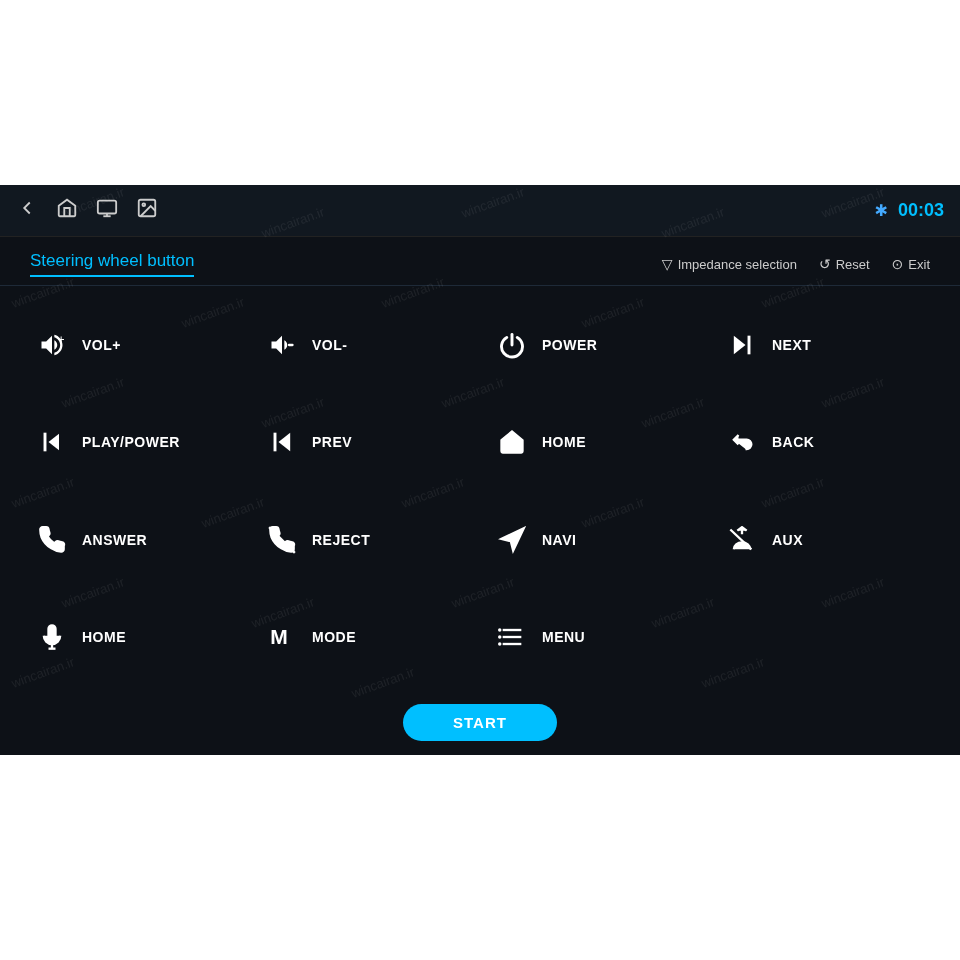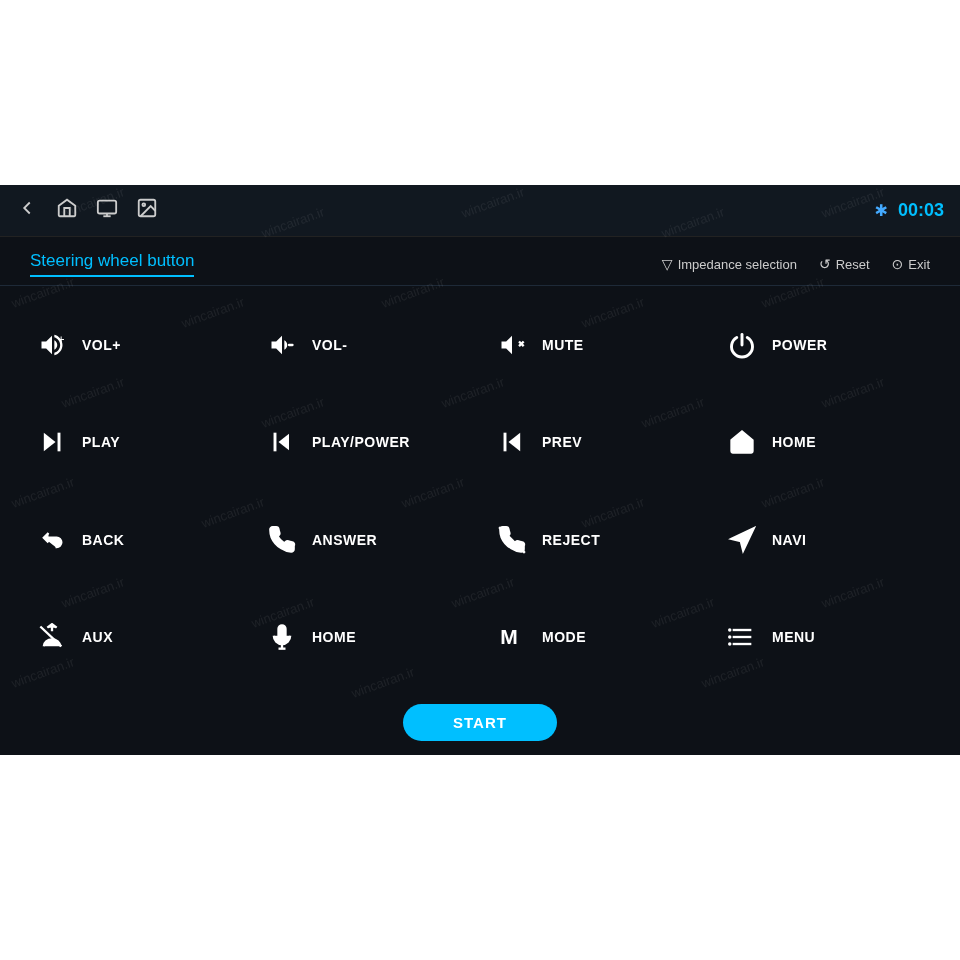--- a/index.html
+++ b/index.html
@@ -296,49 +296,39 @@
       <div class="btn-cell">
         <span class="btn-icon">
           <svg viewBox="0 0 24 24">
               <path d="M3 9v6h4l5 5V4L7 9H3zm13.5 3c0-1.77-1.02-3.29-2.5-4.03v8.05c1.48-.73 2.5-2.25 2.5-4.02z"></path>
               <rect x="17" y="11" width="5" height="2" rx="1"></rect>
             </svg>
         </span>
         <span class="btn-label">VOL-</span>
       </div>
 
-      <div class="btn-cell">
-        <span class="btn-icon">
-          <svg viewBox="0 0 24 24">
-              <path d="M3 9v6h4l5 5V4L7 9H3z"></path>
-              <line x1="18" y1="9" x2="22" y2="13" stroke="#fff" stroke-width="2"></line>
-              <line x1="22" y1="9" x2="18" y2="13" stroke="#fff" stroke-width="2"></line>
-            </svg>
-        </span>
-        <span class="btn-label">MUTE</span>
-      </div>
 
       <div class="btn-cell">
         <span class="btn-icon">
           <svg viewBox="0 0 24 24">
               <path d="M12 3v9" stroke="#fff" stroke-width="2.5" stroke-linecap="round" fill="none"></path>
               <path d="M7.5 5.5A9 9 0 1016.5 5.5" stroke="#fff" stroke-width="2.5" fill="none" stroke-linecap="round"></path>
             </svg>
         </span>
         <span class="btn-label">POWER</span>
       </div>
 
       <div class="btn-cell">
         <span class="btn-icon">
           <svg viewBox="0 0 24 24">
               <polygon points="5,4 15,12 5,20"></polygon>
               <line x1="18" y1="4" x2="18" y2="20" stroke="#fff" stroke-width="2.5"></line>
             </svg>
         </span>
-        <span class="btn-label">PLAY</span>
+        <span class="btn-label">NEXT</span>
       </div>
 
       <div class="btn-cell">
         <span class="btn-icon">
           <svg viewBox="0 0 24 24">
               <line x1="6" y1="4" x2="6" y2="20" stroke="#fff" stroke-width="2.5"></line>
               <polygon points="9,12 18,5 18,19"></polygon>
             </svg>
         </span>
         <span class="btn-label">PLAY/POWER</span>

